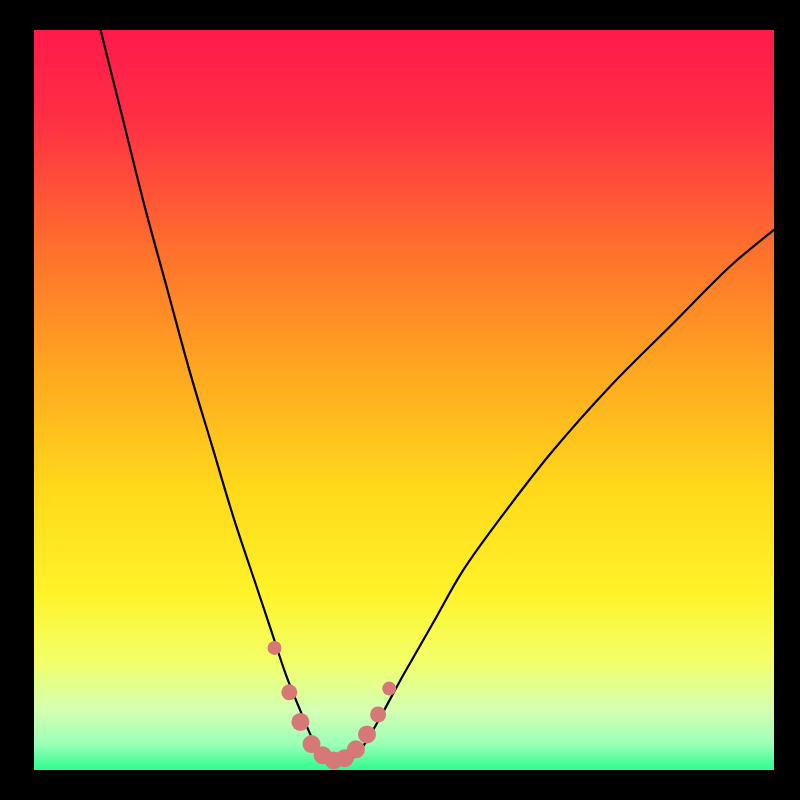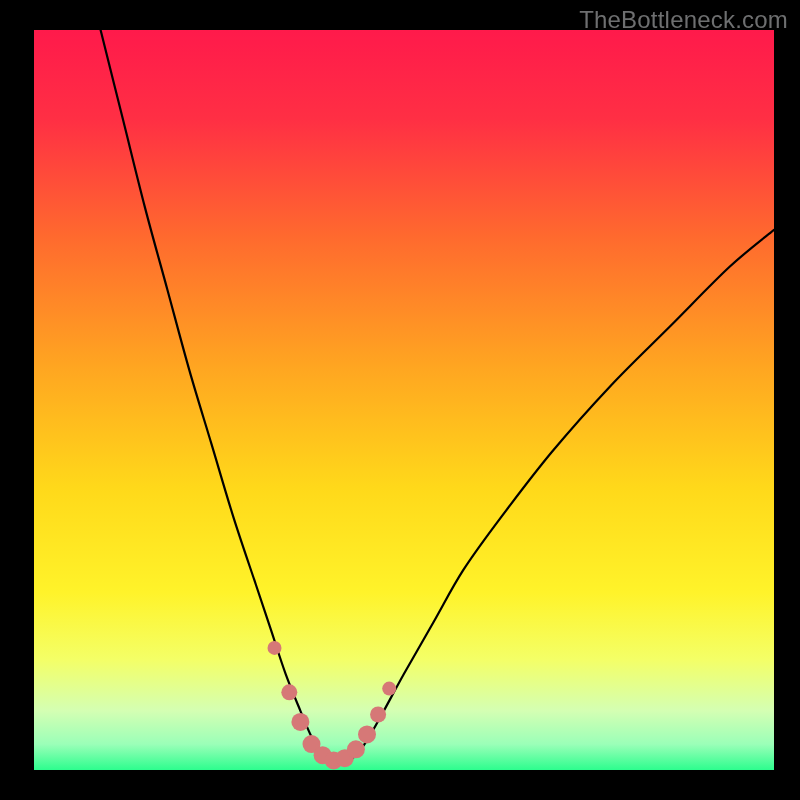--- a/index.html
+++ b/index.html
@@ -34,21 +34,20 @@
     font-size: 24px;
     letter-spacing: 0.2px;
     font-weight: 400;
     user-select: none;
   }
 </style>
 </head>
 <body>
 
 <div class="frame">
-  <div class="watermark">TheBottleneck.com</div>
   <svg class="plot" viewBox="0 0 740 740" preserveAspectRatio="none">
     <defs>
       <linearGradient id="bg-grad" x1="0" y1="0" x2="0" y2="1">
           <stop offset="0%" stop-color="#ff1a4b"></stop>
           <stop offset="12%" stop-color="#ff2f44"></stop>
           <stop offset="28.000000000000004%" stop-color="#ff6a2e"></stop>
           <stop offset="45%" stop-color="#ffa421"></stop>
           <stop offset="62%" stop-color="#ffd91a"></stop>
           <stop offset="76%" stop-color="#fff32a"></stop>
           <stop offset="85%" stop-color="#f4ff66"></stop>

